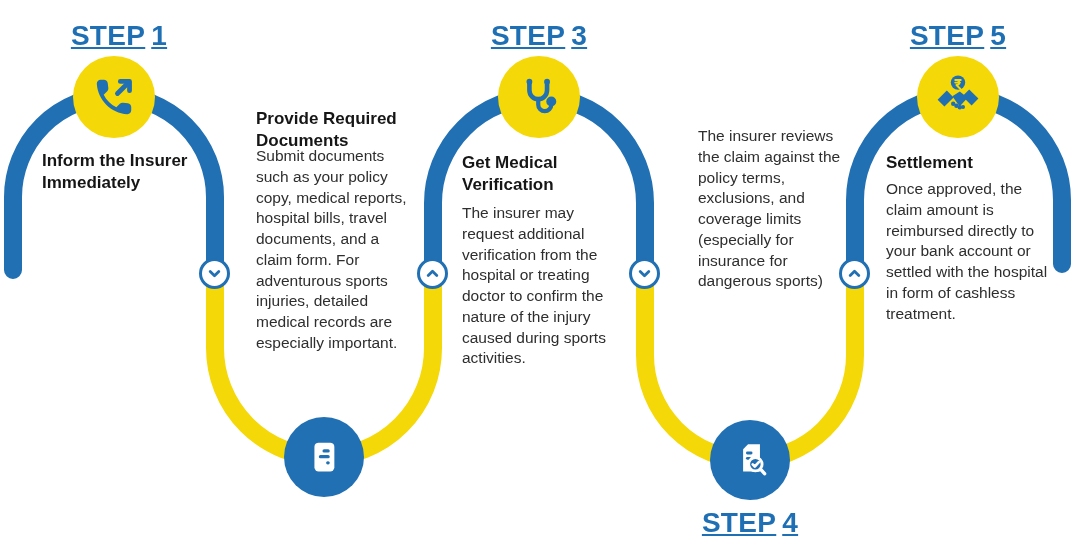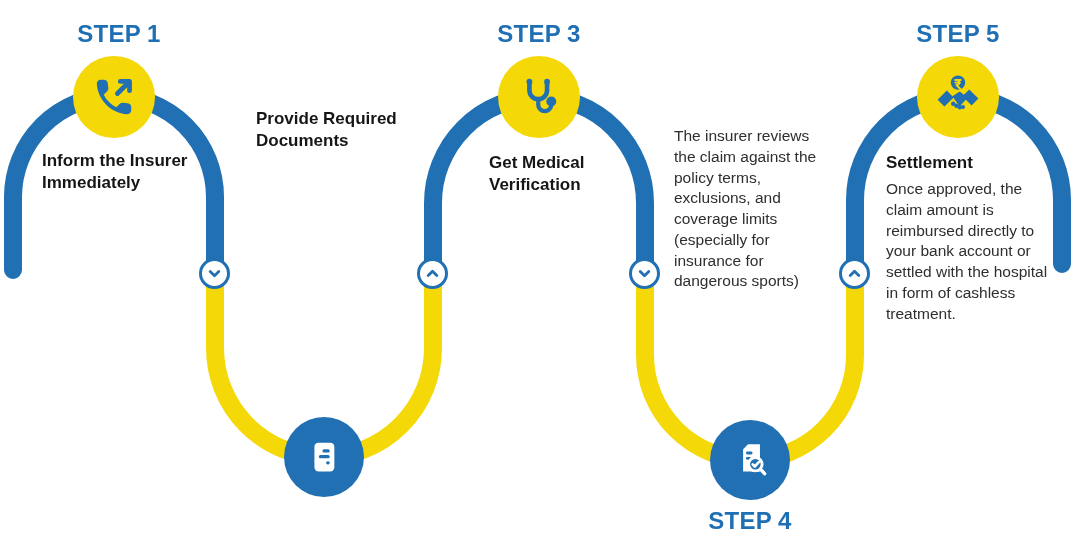--- a/index.html
+++ b/index.html
@@ -25,22 +25,22 @@
   }
   .icon-circle.yellow{width:82px;height:82px;background:var(--path-yellow);}
   .icon-circle.blue{width:80px;height:80px;background:var(--path-blue);}
   .chevron-circle{
     position:absolute;width:25px;height:25px;background:var(--white);
     border:3.5px solid var(--path-blue);border-radius:50%;
     display:flex;align-items:center;justify-content:center;
   }
   .step-label{
     position:absolute;width:170px;text-align:center;
-    font-size:24px;font-weight:600;color:var(--label-blue);
-    letter-spacing:0.3px;white-space:nowrap;
+    font-size:28px;font-weight:600;color:var(--label-blue);
+    letter-spacing:0.3px;white-space:nowrap;text-decoration:underline;
   }
   .step-label .num{font-weight:800;margin-left:6px;}
   .step-title{
     position:absolute;font-size:17px;font-weight:700;
     color:var(--heading-text);line-height:1.28;
   }
   .step-body{
     position:absolute;font-size:15.5px;font-weight:400;
     color:var(--body-text);line-height:1.34;
   }
@@ -62,42 +62,44 @@
   <div class="icon-circle yellow" style="left:73px;top:56px">
     <svg width="46" height="46" viewBox="0 0 24 24">
       <path d="M19.23 15.26l-2.54-.29c-.61-.07-1.21.14-1.64.57l-1.84 1.84c-2.83-1.44-5.15-3.75-6.59-6.59l1.85-1.85c.43-.43.64-1.03.57-1.64l-.29-2.52C8.63 3.77 7.76 3 6.72 3H5.03c-1.13 0-2.07.94-2 2.07.53 8.54 7.36 15.36 15.89 15.89 1.13.07 2.07-.87 2.07-2v-1.69c.01-1.03-.76-1.9-1.76-2.01z" style="fill:var(--path-blue)"></path>
       <path d="M13.8 10.2 L19.6 4.4" fill="none" style="stroke:var(--path-blue)" stroke-width="2.5" stroke-linecap="round"></path>
       <path d="M15.3 3.9 H20.1 V8.7" fill="none" style="stroke:var(--path-blue)" stroke-width="2.5" stroke-linecap="round" stroke-linejoin="round"></path>
     </svg>
   </div>
   <div class="step-title" style="left:42px;top:150px;width:165px">Inform the Insurer Immediately</div>
 
   <div class="step-title" style="left:256px;top:108px;width:150px">Provide Required Documents</div>
+  <div class="step-body" style="left:256px;top:146px;width:158px">Submit documents such as your policy copy, medical reports, hospital bills, travel documents, and a claim form. For adventurous sports injuries, detailed medical records are especially important.</div>
   <div class="icon-circle blue" style="left:284px;top:417px">
     <svg width="46" height="46" viewBox="0 0 24 24">
       <rect x="7" y="4.5" width="10.4" height="15" rx="2.2" style="fill:var(--white)"></rect>
       <rect x="11.2" y="8" width="3.8" height="1.7" rx="0.85" style="fill:var(--path-blue)"></rect>
       <rect x="9.3" y="11" width="5.7" height="1.7" rx="0.85" style="fill:var(--path-blue)"></rect>
       <rect x="13.1" y="14.2" width="1.9" height="1.7" rx="0.85" style="fill:var(--path-blue)"></rect>
     </svg>
   </div>
 
   <div class="step-label" style="left:454px;top:20px"><span>STEP</span><span class="num">3</span></div>
   <div class="icon-circle yellow" style="left:498px;top:56px">
     <svg width="46" height="46" viewBox="0 0 24 24">
       <path d="M7 4.3 v4.2 a4.6 4.6 0 0 0 9.2 0 V4.3" fill="none" style="stroke:var(--path-blue)" stroke-width="2.4" stroke-linecap="round"></path>
       <circle cx="7" cy="4" r="1.5" style="fill:var(--path-blue)"></circle>
       <circle cx="16.2" cy="4" r="1.5" style="fill:var(--path-blue)"></circle>
       <path d="M11.6 13.2 V16 a3.4 3.4 0 0 0 6.8 0 v-1.2" fill="none" style="stroke:var(--path-blue)" stroke-width="2.2" stroke-linecap="round"></path>
       <circle cx="18.4" cy="14.4" r="2.6" style="fill:var(--path-blue)"></circle>
     </svg>
   </div>
-  <div class="step-title" style="left:489px;top:152px;width:145px">Get Medical Verification</div>
+  <div class="step-title" style="left:462px;top:152px;width:145px">Get Medical Verification</div>
+  <div class="step-body" style="left:462px;top:203px;width:160px">The insurer may request additional verification from the hospital or treating doctor to confirm the nature of the injury caused during sports activities.</div>
 
-  <div class="step-body" style="left:674px;top:126px;width:160px">The insurer reviews the claim against the policy terms, exclusions, and coverage limits (especially for insurance for dangerous sports)</div>
+  <div class="step-body" style="left:698px;top:126px;width:160px">The insurer reviews the claim against the policy terms, exclusions, and coverage limits (especially for insurance for dangerous sports)</div>
   <div class="icon-circle blue" style="left:710px;top:420px">
     <svg width="46" height="46" viewBox="0 0 24 24">
       <path d="M11 3.8 H17.2 V18 H8.4 V6.4 Z" style="fill:var(--white)"></path>
       <rect x="9.9" y="7.6" width="3.4" height="1.5" rx="0.75" style="fill:var(--path-blue)"></rect>
       <rect x="9.9" y="10.4" width="2.6" height="1.5" rx="0.75" style="fill:var(--path-blue)"></rect>
       <circle cx="14.8" cy="14.2" r="3.5" style="fill:var(--path-blue);stroke:var(--white)" stroke-width="1.5"></circle>
       <path d="M13.4 14.3 l1.1 1.1 2.1-2.3" fill="none" style="stroke:var(--white)" stroke-width="1.4" stroke-linecap="round" stroke-linejoin="round"></path>
       <path d="M17.6 16.9 L19.6 19.1" fill="none" style="stroke:var(--white)" stroke-width="1.8" stroke-linecap="round"></path>
     </svg>
   </div>

